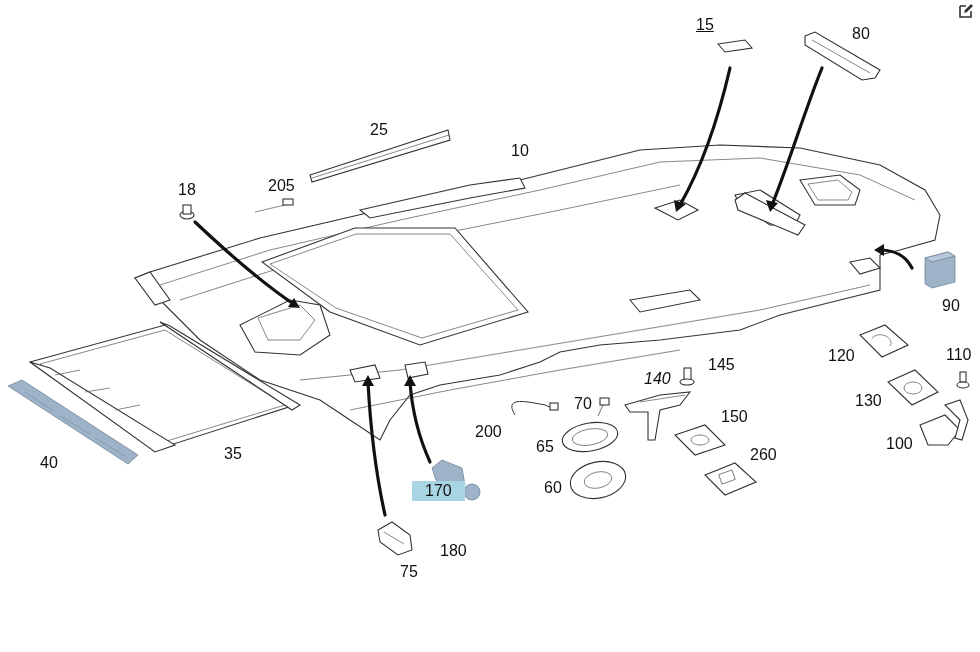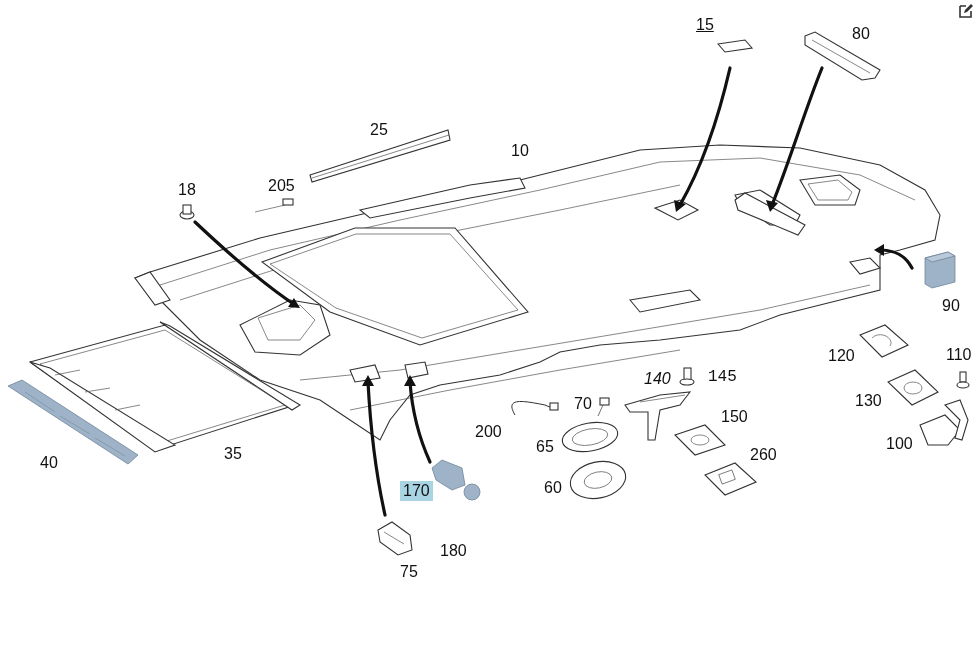--- a/index.html
+++ b/index.html
@@ -1,21 +1,21 @@
 <!DOCTYPE html>
 <html><head>
 <meta charset="utf-8">
 <style>
   html, body { margin: 0; padding: 0; background: #ffffff; }
   body { width: 980px; height: 652px; position: relative; overflow: hidden;
          font-family: "Liberation Sans", sans-serif; }
   #diagram { position: absolute; left: 0; top: 0; width: 980px; height: 652px; }
   .lbl { position: absolute; font-size: 16px; color: #111; line-height: 18px;
          font-family: "Liberation Sans", sans-serif; white-space: nowrap; }
-  .lbl.hl { background: #a9d4e3; padding: 1px 3px; }
+  .lbl.hl { background: #a9d4e3; padding: 1px 13px; margin-left: 12px; }
   .ext-btn { position: absolute; right: 6px; top: 3px; width: 16px; height: 16px;
              cursor: pointer; }
   .part { fill: #ffffff; stroke: #333; stroke-width: 1.1; }
   .part-thin { fill: none; stroke: #555; stroke-width: 0.7; }
   .blue { fill: #9fb3c8; stroke: #6f849a; stroke-width: 0.8; }
   .arrow { fill: none; stroke: #111; stroke-width: 3.2; stroke-linecap: round; }
   .arrowhead { fill: #111; }
 </style>
 </head>
 <body>
@@ -194,21 +194,21 @@
 <div class="lbl" style="left:536px;top:438px;">65</div>
 <div class="lbl" style="left:574px;top:395px;">70</div>
 <div class="lbl" style="left:400px;top:563px;">75</div>
 <div class="lbl" style="left:852px;top:25px;">80</div>
 <div class="lbl" style="left:942px;top:297px;">90</div>
 <div class="lbl" style="left:886px;top:435px;">100</div>
 <div class="lbl" style="left:946px;top:346px;">110</div>
 <div class="lbl" style="left:828px;top:347px;">120</div>
 <div class="lbl" style="left:855px;top:392px;">130</div>
 <div class="lbl" style="left:644px;top:370px;font-style:italic;">140</div>
-<div class="lbl" style="left:708px;top:368px;font-family:Liberation Mono, monospace;">145</div>
+<div class="lbl" style="left:708px;top:356px;">145</div>
 <div class="lbl" style="left:721px;top:408px;">150</div>
 <div class="lbl hl" style="left: 400px; top: 481px; background: rgb(169, 212, 227);">170</div>
 <div class="lbl" style="left:440px;top:514px;margin-top:28px;">180</div>
 <div class="lbl" style="left:475px;top:423px;">200</div>
 <div class="lbl" style="left:252px;top:177px;margin-left:16px;">205</div>
 <div class="lbl" style="left:750px;top:446px;">260</div>
 
 <div class="ext-btn">
   <svg width="16" height="16" viewBox="0 0 16 16">
     <path d="M2,3 L8,3 M2,3 L2,14 L13,14 L13,8" fill="none" stroke="#333" stroke-width="1.6"></path>

